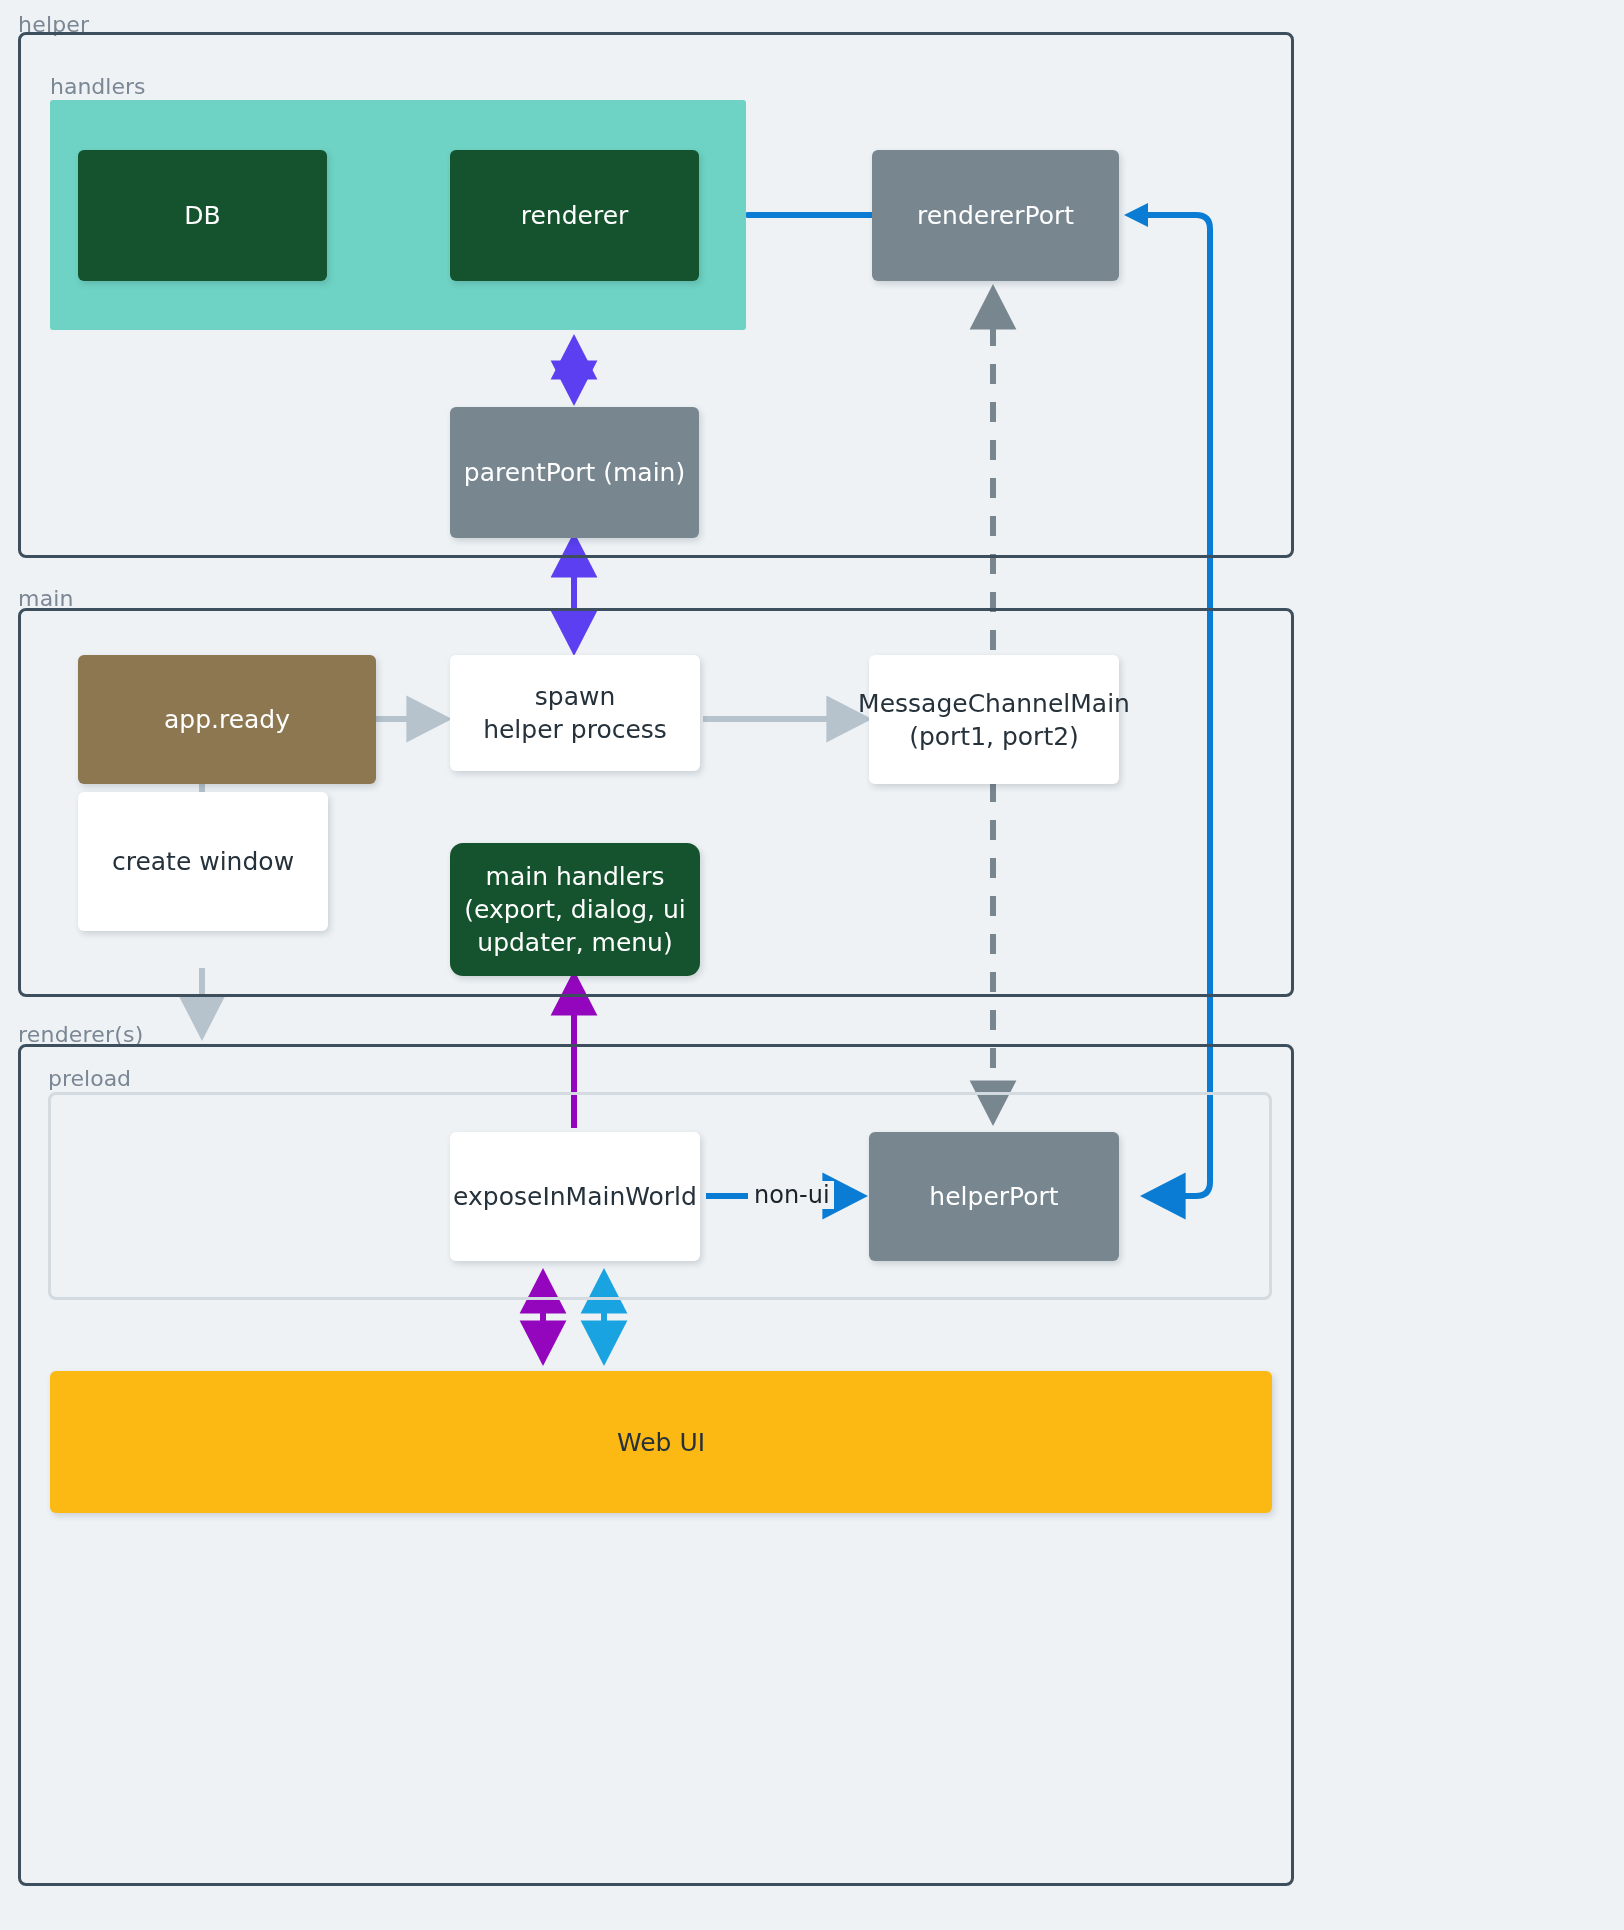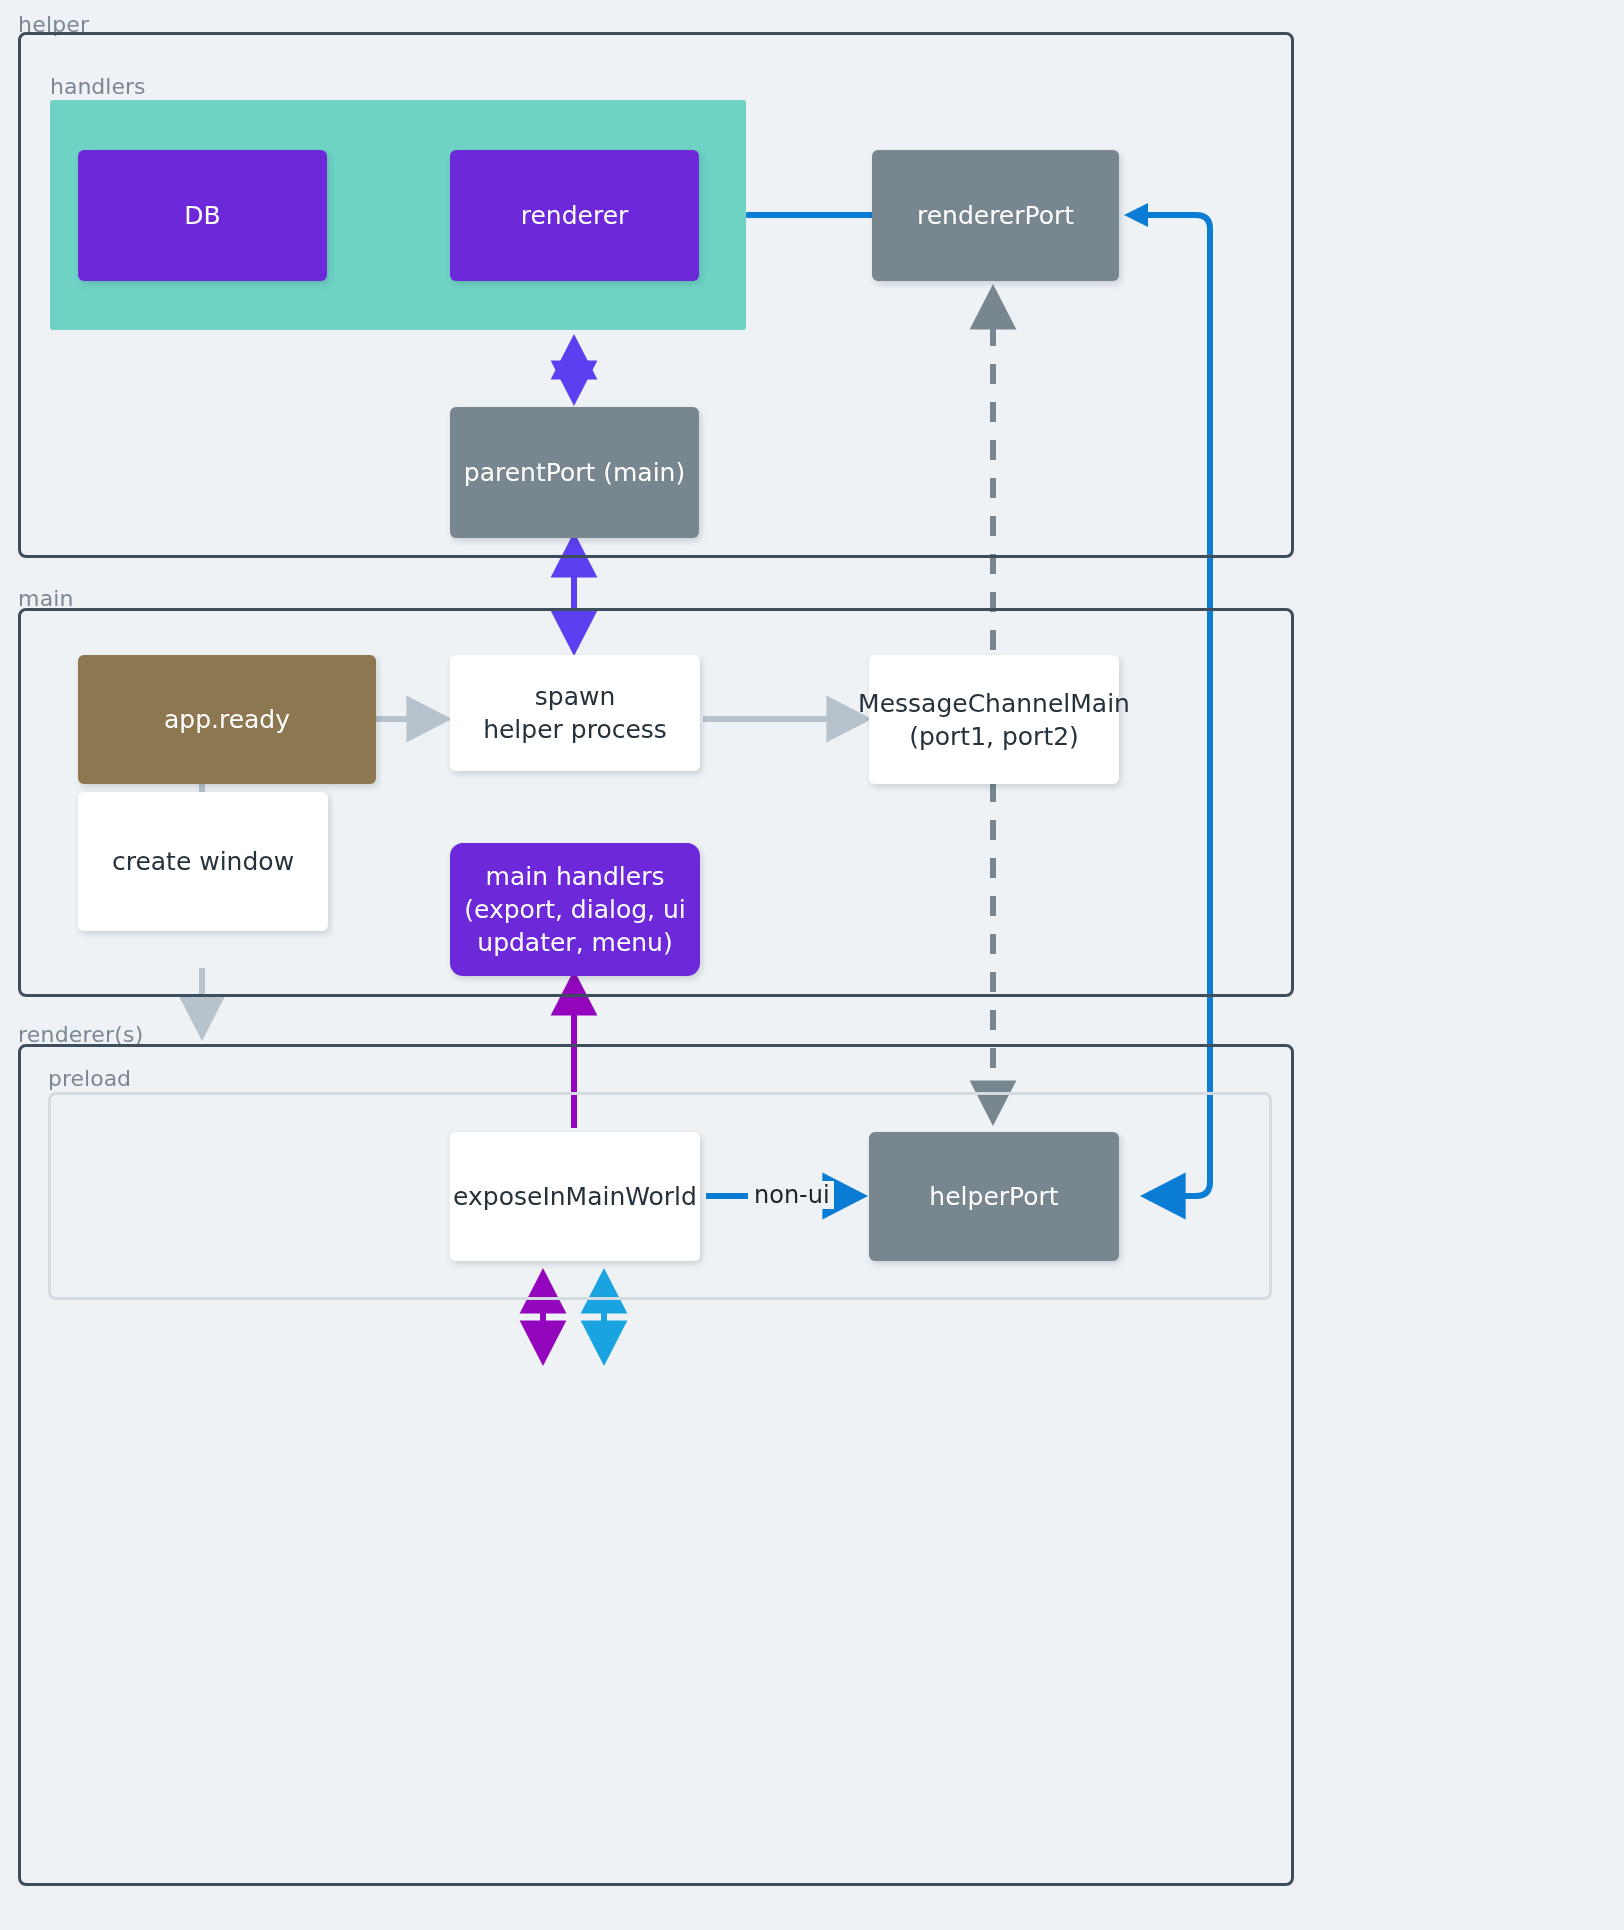--- a/index.html
+++ b/index.html
@@ -64,21 +64,21 @@
   }
   .node.plain {
     background: #ffffff;
     color: #26323b;
   }
   .node.port {
     background: #78868f;
     color: #ffffff;
   }
   .node.teal {
-    background: #6d28d9;
+    background: #14532d;
     color: #ffffff;
   }
   .node.brown {
     background: #8d7750;
     color: #ffffff;
   }
   .node.amber {
     background: #fdb913;
     color: #26323b;
   }
@@ -233,14 +233,15 @@
   <div class="group" style="left:18px; top:1044px; width:1276px; height:842px;"></div>
 
   <div class="subgroup-label" style="left:48px; top:1066px;">preload</div>
   <div class="subgroup" style="left:48px; top:1092px; width:1224px; height:208px;"></div>
 
   <div class="node port" style="left:869px; top:1132px; width:250px; height:129px;">helperPort</div>
   <div class="node plain" style="left:450px; top:1132px; width:250px; height:129px;">exposeInMainWorld</div>
 
   <div class="edge-label" style="left:750px; top:1181px;">non-ui</div>
 
+  <div class="node amber" style="left:50px; top:1371px; width:1222px; height:142px;">Web UI</div>
 
 </div>
 
 </body></html>

